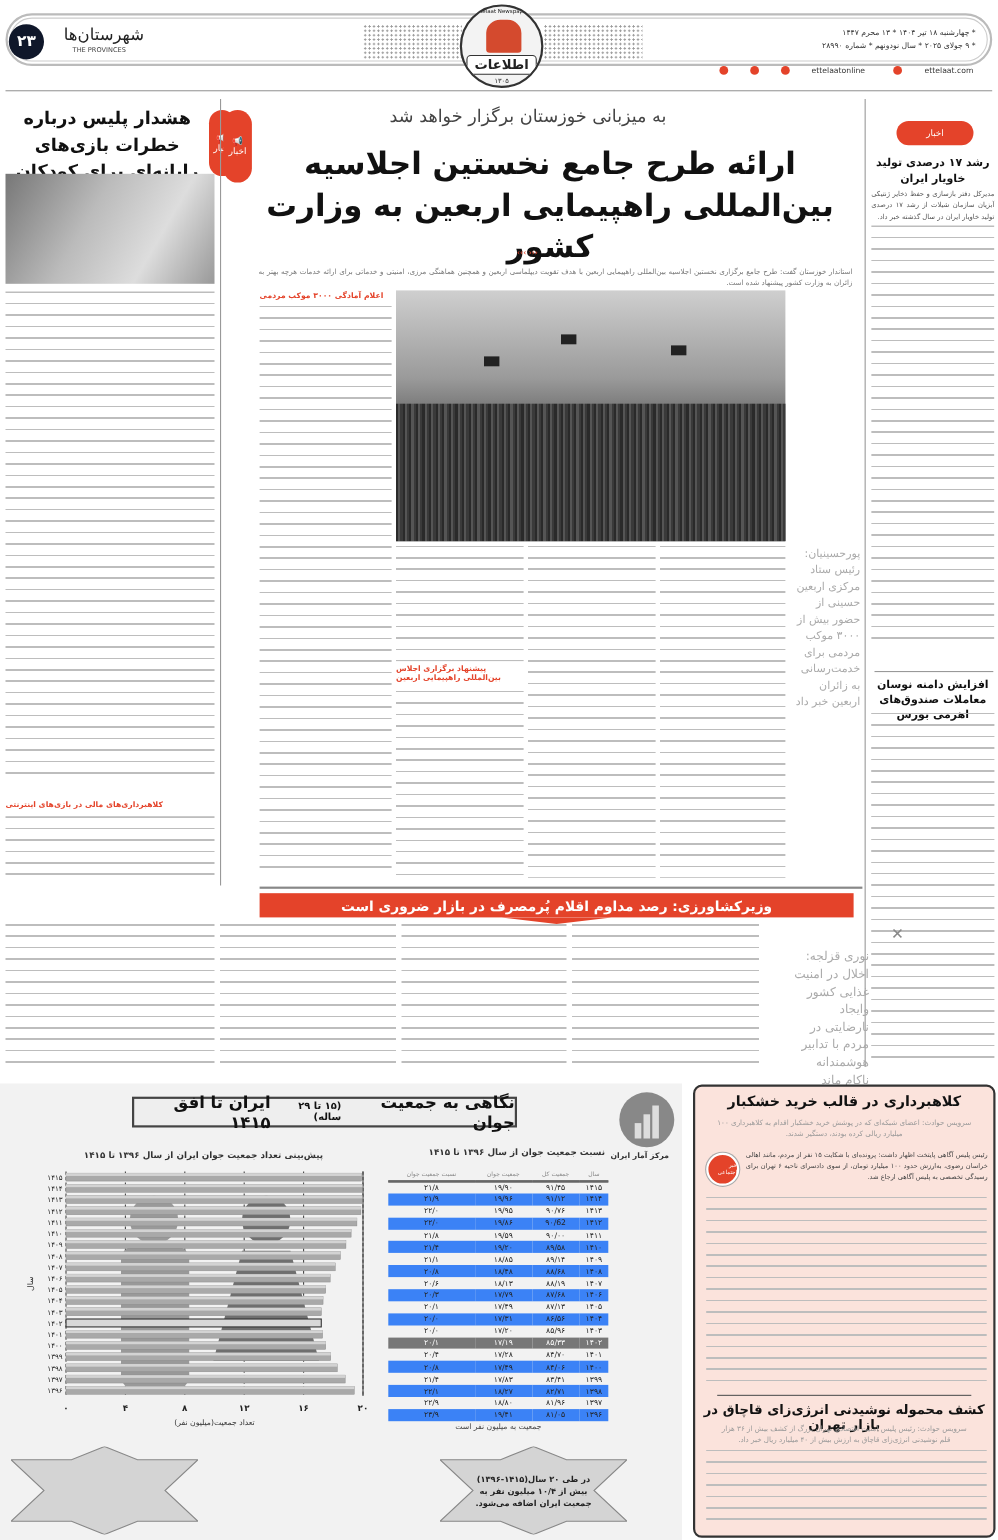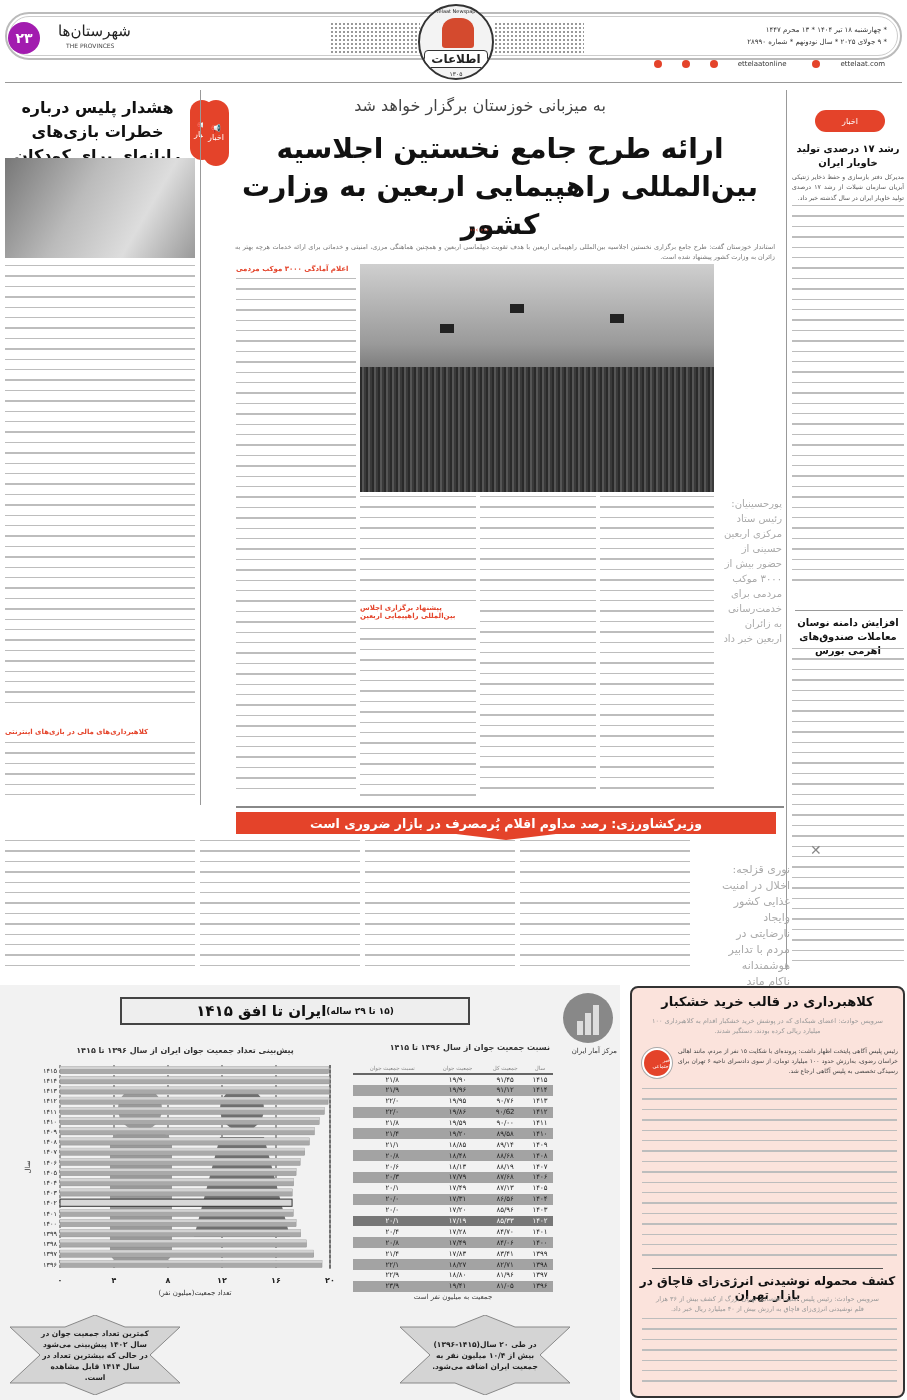--- a/index.html
+++ b/index.html
@@ -2,21 +2,21 @@
 <html><head>
 <meta charset="utf-8">
 <style>
 *{box-sizing:border-box;margin:0;padding:0}
 body{width:907px;height:1400px;background:#fff;font-family:"DejaVu Sans",sans-serif;position:relative;overflow:hidden;color:#222;direction:rtl}
 .abs{position:absolute}
 
 #masthead{left:0;top:0;width:907px;height:80px}
 .mh-band{position:absolute;left:5px;right:5px;top:12px;height:48px;border:2px solid #bbb;border-radius:24px}
 .mh-band2{position:absolute;left:9px;right:9px;top:16px;height:40px;border:1px solid #ccc;border-radius:20px}
-.page-num{position:absolute;left:8px;top:22px;width:32px;height:32px;border-radius:50%;background:#a21caf;color:#fff;font-weight:bold;font-size:14px;display:flex;align-items:center;justify-content:center}
+.page-num{position:absolute;left:8px;top:22px;width:32px;height:32px;border-radius:50%;background:#0f172a;color:#fff;font-weight:bold;font-size:14px;display:flex;align-items:center;justify-content:center}
 .section-name{position:absolute;left:58px;top:22px;font-size:15px;font-family:"DejaVu Serif",serif;color:#222}
 .section-en{position:absolute;left:66px;top:42px;font-size:6px;direction:ltr;color:#444}
 .logo{position:absolute;left:418px;top:4px;width:76px;height:76px;border-radius:50%;border:2px solid #333;background:#f3f3f3;overflow:hidden}
 .logo .figure{position:absolute;left:22px;top:12px;width:32px;height:30px;background:#d44a2e;border-radius:40% 40% 10% 10%}
 .logo .name{position:absolute;left:4px;right:4px;top:44px;height:18px;border:1px solid #333;border-radius:4px;background:#fff;font-size:12px;font-weight:bold;text-align:center;line-height:16px}
 .logo .year{position:absolute;left:0;right:0;top:64px;font-size:6px;text-align:center}
 .logo .en{position:absolute;left:0;right:0;top:2px;font-size:5px;text-align:center;direction:ltr}
 .dots{position:absolute;left:330px;top:22px;width:90px;height:32px;background-image:radial-gradient(#999 0.8px,transparent 1px);background-size:4px 4px}
 .dots.r{left:494px}
 .date1,.date2{position:absolute;right:20px;font-size:7px;color:#333}
@@ -47,26 +47,26 @@
 .banner{position:absolute;left:236px;top:812px;width:540px;height:22px;background:#e4432a;color:#fff;font-size:12.5px;font-weight:bold;display:flex;align-items:center;justify-content:center}
 .banner:after{content:"";position:absolute;bottom:-6px;left:50%;margin-left:-50px;border-left:50px solid transparent;border-right:50px solid transparent;border-top:6px solid #e4432a}
 
 .quote{position:absolute;left:795px;top:860px;width:70px;font-size:11px;line-height:16px;color:#aaa;text-align:right}
 
 #infographic{position:absolute;left:0;top:985px;width:620px;height:415px;background:#f2f2f2}
 .scroll-title{position:absolute;left:120px;top:12px;width:350px;height:28px;border:2px solid #444;background:#eee;font-size:15px;font-weight:bold;display:flex;align-items:center;justify-content:center;color:#111}
 .scroll-title small{font-size:9px;font-weight:bold;margin:0 0}
 .amar-logo{position:absolute;left:563px;top:8px;width:50px;height:50px;border-radius:50%;background:#888}
 .amar-logo .b{position:absolute;bottom:8px;width:6px;background:#ddd}
-.amar-text{position:absolute;left:555px;top:62px;width:62px;font-size:7px;font-weight:normal;text-align:right;color:#333}
+.amar-text{position:absolute;left:555px;top:62px;width:62px;font-size:7px;font-weight:bold;text-align:left;color:#333}
 .table-title{position:absolute;left:350px;top:58px;width:200px;font-size:8px;font-weight:bold;text-align:right;color:#333}
 table.yt{position:absolute;left:353px;top:78px;width:200px;border-collapse:collapse;font-size:7px;direction:rtl}
 table.yt th{font-weight:normal;color:#888;font-size:5.5px;line-height:8px;padding:1px 0;border-bottom:2px solid #666}
 table.yt td{text-align:center;height:10.9px;color:#222;font-size:7px}
-table.yt tr.g td{background:#a3a3a3}
+table.yt tr.g td{background:#3b82f6}
 table.yt tr.hl td{background:#777;color:#fff}
 .table-note{position:absolute;left:353px;top:308px;width:200px;text-align:center;font-size:7px;color:#444}
 .chart-title{position:absolute;left:40px;top:61px;width:290px;text-align:center;font-size:8px;font-weight:bold;color:#333}
 #bar-chart{position:absolute;left:20px;top:72px;width:320px;height:240px;direction:ltr}
 .star{position:absolute;width:170px;height:80px;font-size:7.5px;font-weight:bold;display:flex;align-items:center;justify-content:center;text-align:center;line-height:11px;color:#222}
 .star svg{position:absolute;left:0;top:0;width:100%;height:100%}
 .star span{position:relative;width:110px}
 
 #fraud-box{position:absolute;left:630px;top:986px;width:275px;height:412px;background:#fbe3dc;border:2px solid #333;border-radius:8px}
 .fraud-title{position:absolute;left:0;right:0;top:6px;text-align:center;font-size:13px;font-weight:bold;color:#111}
@@ -155,20 +155,21 @@
 <div class="banner">وزیرکشاورزی: رصد مداوم اقلام پُرمصرف در بازار ضروری است</div>
 <div class="col lines" style="left:5px;top:840px;width:190px;height:130px"></div>
 <div class="col lines" style="left:200px;top:840px;width:160px;height:130px"></div>
 <div class="col lines" style="left:365px;top:840px;width:150px;height:130px"></div>
 <div class="col lines" style="left:520px;top:840px;width:170px;height:130px"></div>
 <div class="abs" style="left:810px;top:842px;font-size:14px;color:#888">✕</div>
 <div class="quote" style="left:720px;top:862px;width:70px">نوری قزلجه: اخلال در امنیت غذایی کشور وایجاد نارضایتی در مردم با تدابیر هوشمندانه ناکام ماند</div>
 
 <div id="infographic">
   <div class="scroll-title">
+    <span>نگاهی به جمعیت جوان</span>
     <small>(۱۵ تا ۲۹ ساله)</small>
     <span>ایران تا افق ۱۴۱۵</span>
   </div>
   <div class="amar-logo">
     <div class="b" style="left:14px;height:14px"></div>
     <div class="b" style="left:22px;height:22px"></div>
     <div class="b" style="left:30px;height:30px"></div>
   </div>
   <div class="amar-text">مرکز آمار ایران</div>
 
@@ -393,21 +394,20 @@
   <div class="star" style="left:400px;top:330px">
     <svg viewBox="0 0 170 80" preserveAspectRatio="none">
         <polygon points="0,12 55,12 85,0 115,12 170,12 140,40 170,68 115,68 85,80 55,68 0,68 30,40" fill="#d4d4d4" stroke="#888"></polygon>
       </svg>
     <span>در طی ۲۰ سال(۱۴۱۵-۱۳۹۶) بیش از ۱۰/۴ میلیون نفر به جمعیت ایران اضافه می‌شود.</span>
   </div>
   <div class="star" style="left:10px;top:330px">
     <svg viewBox="0 0 170 80" preserveAspectRatio="none">
         <polygon points="0,12 55,12 85,0 115,12 170,12 140,40 170,68 115,68 85,80 55,68 0,68 30,40" fill="#d4d4d4" stroke="#888"></polygon>
       </svg>
-    <span>کمترین تعداد جمعیت جوان در سال ۱۴۰۲ پیش‌بینی می‌شود در حالی که بیشترین تعداد در سال ۱۴۱۴ قابل مشاهده است.</span>
   </div>
 </div>
 
 <div id="fraud-box">
   <div class="fraud-title">کلاهبرداری در قالب خرید خشکبار</div>
   <div class="fraud-lead">سرویس حوادث: اعضای شبکه‌ای که در پوشش خرید خشکبار اقدام به کلاهبرداری ۱۰۰ میلیارد ریالی کرده بودند، دستگیر شدند.</div>
   <div class="khabar-badge">خبر اجتماعی</div>
   <div class="col" style="left:46px;top:58px;width:220px;height:40px;font-size:6px;line-height:10px;color:#444">رئیس پلیس آگاهی پایتخت اظهار داشت: پرونده‌ای با شکایت ۱۵ نفر از مردم، مانند اهالی خراسان رضوی، به‌ارزش حدود ۱۰۰ میلیارد تومان، از سوی دادسرای ناحیه ۶ تهران برای رسیدگی تخصصی به پلیس آگاهی ارجاع شد.</div>
   <div class="col lines" style="left:10px;top:100px;width:255px;height:175px"></div>
   <div class="hrule" style="left:20px;right:20px;top:280px;background:#555"></div>

